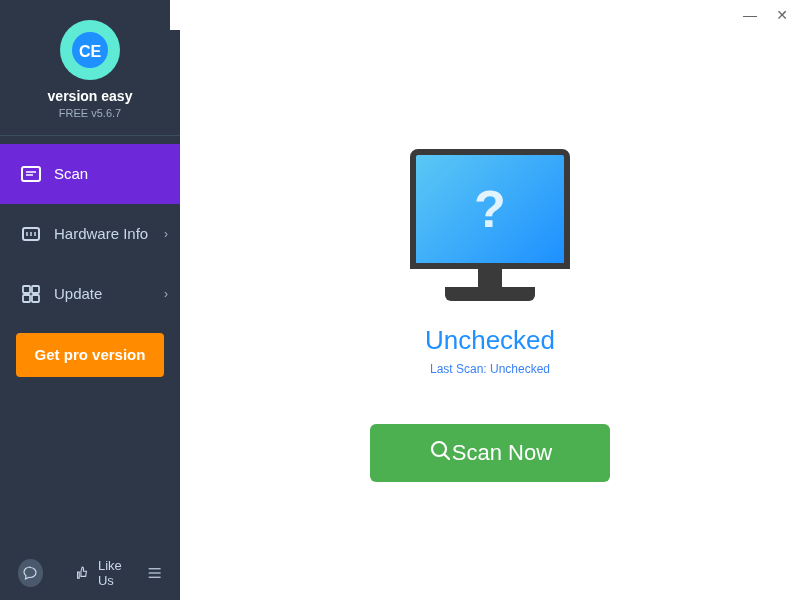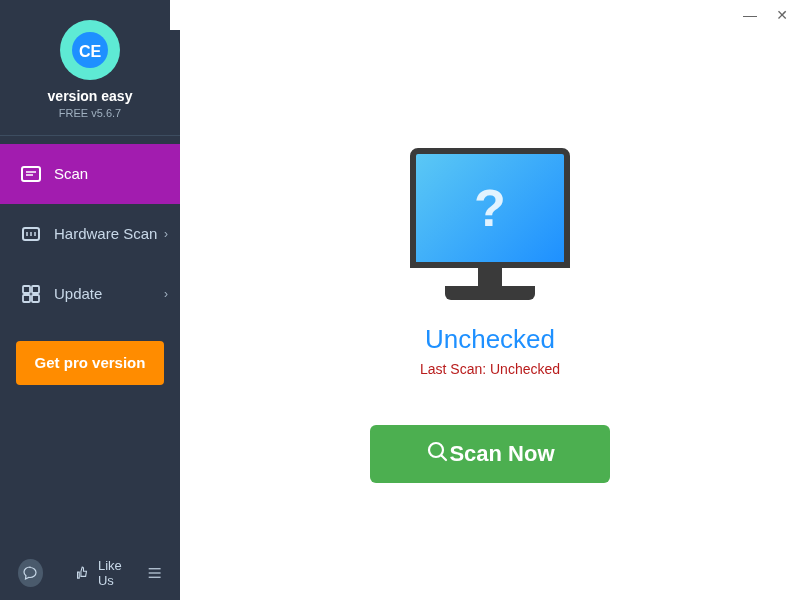--- a/index.html
+++ b/index.html
@@ -96,42 +96,42 @@
       align-items: center;
       padding: 0 18px;
       cursor: pointer;
       color: #c8d8e8;
       font-size: 15px;
       font-weight: 500;
       position: relative;
       transition: background 0.15s;
     }
     .nav-item.active {
-      background: #a21caf;
+      background: #6d28d9;
       color: #fff;
     }
     .nav-item .nav-icon {
       width: 26px;
       height: 26px;
       margin-right: 10px;
       display: flex;
       align-items: center;
       justify-content: center;
       flex-shrink: 0;
     }
     .nav-item .nav-arrow {
       position: absolute;
       right: 12px;
       font-size: 12px;
       color: #a0b0c0;
     }
 
     
     .get-pro-btn {
-      margin: 17px auto;
+      margin: 9px auto;
       width: 148px;
       height: 44px;
       background: #ff8c00;
       border-radius: 4px;
       border: none;
       color: #fff;
       font-size: 15px;
       font-weight: 700;
       cursor: pointer;
       display: flex;
@@ -218,35 +218,35 @@
     }
 
     
     .status-title {
       font-size: 26px;
       font-weight: 400;
       color: #1e90ff;
       margin-bottom: 6px;
     }
     .status-subtitle {
-      font-size: 14px;
-      color: #b91c1c;
+      font-size: 12px;
+      color: #3b82f6;
       margin-bottom: 48px;
     }
 
     
     .scan-now-btn {
       width: 240px;
       height: 58px;
       background: #4caf50;
       border: none;
       border-radius: 6px;
       color: #fff;
       font-size: 22px;
-      font-weight: 700;
+      font-weight: 400;
       cursor: pointer;
       display: flex;
       align-items: center;
       justify-content: center;
       transition: background 0.15s;
     }
     .scan-now-btn .scan-icon {
       font-size: 22px;
     }
   </style>
@@ -286,21 +286,21 @@
 
   <div class="nav-item">
     <span class="nav-icon">
       <svg width="22" height="22" viewBox="0 0 22 22" fill="none">
         <rect x="3" y="5" width="16" height="12" rx="2" stroke="#c8d8e8" stroke-width="2" fill="none"></rect>
         <line x1="7" y1="9" x2="7" y2="13" stroke="#c8d8e8" stroke-width="1.5"></line>
         <line x1="11" y1="9" x2="11" y2="13" stroke="#c8d8e8" stroke-width="1.5"></line>
         <line x1="15" y1="9" x2="15" y2="13" stroke="#c8d8e8" stroke-width="1.5"></line>
       </svg>
     </span>
-    <span>Hardware Scan</span>
+    <span>Hardware Info</span>
     <span class="nav-arrow">›</span>
   </div>
 
   <div class="nav-item">
     <span class="nav-icon">
       <svg width="22" height="22" viewBox="0 0 22 22" fill="none">
         <rect x="3" y="3" width="7" height="7" rx="1" stroke="#c8d8e8" stroke-width="1.8" fill="none"></rect>
         <rect x="12" y="3" width="7" height="7" rx="1" stroke="#c8d8e8" stroke-width="1.8" fill="none"></rect>
         <rect x="3" y="12" width="7" height="7" rx="1" stroke="#c8d8e8" stroke-width="1.8" fill="none"></rect>
         <rect x="12" y="12" width="7" height="7" rx="1" stroke="#c8d8e8" stroke-width="1.8" fill="none"></rect>

